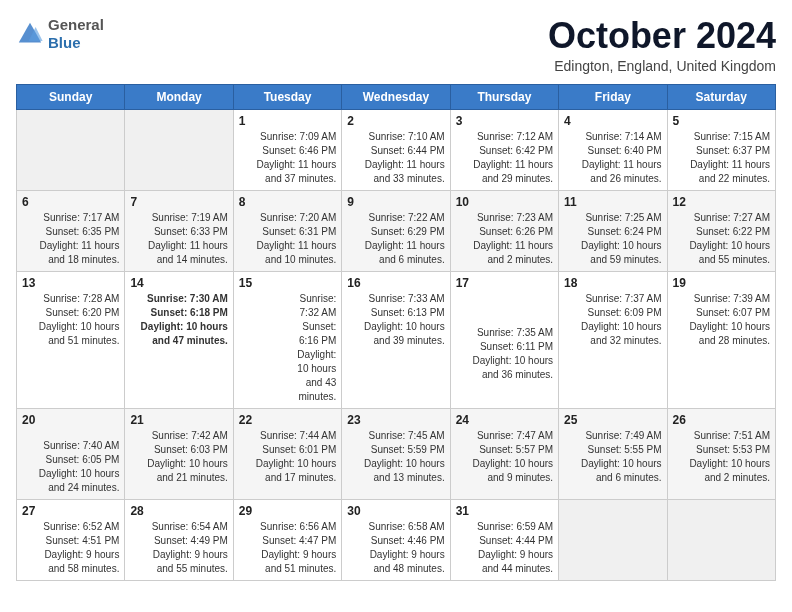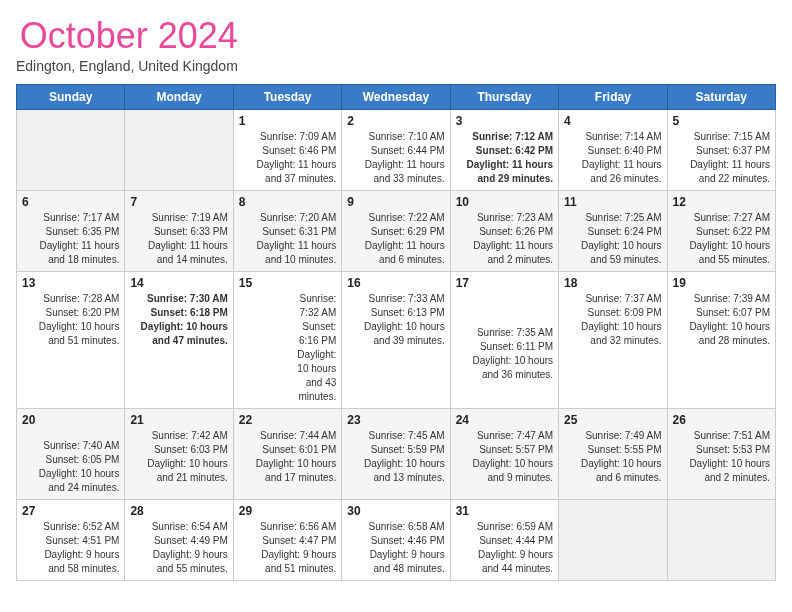--- a/index.html
+++ b/index.html
@@ -41,22 +41,22 @@
     }
     .logo-icon {
       width: 28px;
       height: 28px;
     }
     .title-block {
       text-align: right;
     }
     .month-title {
       font-size: 36px;
-      font-weight: normal;
-      color: #ec4899;
+      font-weight: bold;
+      color: #0f172a;
       line-height: 1.1;
     }
     .location {
       font-size: 14px;
       color: #444;
       margin-top: 2px;
     }
     .calendar {
       width: 100%;
       border-collapse: collapse;
@@ -101,20 +101,30 @@
     }
     .empty-cell {
       background: #f0f0f0 !important;
     }
   </style>
 </head>
 <body>
 
 <div class="page">
   <div class="header">
+    <div class="logo">
+      <svg class="logo-icon" viewBox="0 0 40 40">
+        <polygon points="20,4 36,32 4,32" fill="#3a7bc8" opacity="0.85"></polygon>
+        <polygon points="28,10 38,30 18,30" fill="#5a9de0" opacity="0.6"></polygon>
+      </svg>
+      <div class="logo-text">
+        <span class="general">General</span><br>
+        <span class="blue">Blue</span>
+      </div>
+    </div>
     <div class="title-block">
       <div class="month-title">October 2024</div>
       <div class="location">Edington, England, United Kingdom</div>
     </div>
   </div>
 
   <table class="calendar">
     <thead>
       <tr>
         <th>Sunday</th>
@@ -139,21 +149,21 @@
           </td>
           <td>
             <span class="day-number">2</span>
             <div class="day-info" style="white-space: pre-line;">Sunrise: 7:10 AM
 Sunset: 6:44 PM
 Daylight: 11 hours
 and 33 minutes.</div>
           </td>
           <td>
             <span class="day-number">3</span>
-            <div class="day-info" style="white-space: pre-line; font-weight: bold;">Sunrise: 7:12 AM
+            <div class="day-info" style="white-space: pre-line;">Sunrise: 7:12 AM
 Sunset: 6:42 PM
 Daylight: 11 hours
 and 29 minutes.</div>
           </td>
           <td>
             <span class="day-number">4</span>
             <div class="day-info" style="white-space: pre-line;">Sunrise: 7:14 AM
 Sunset: 6:40 PM
 Daylight: 11 hours
 and 26 minutes.</div>

